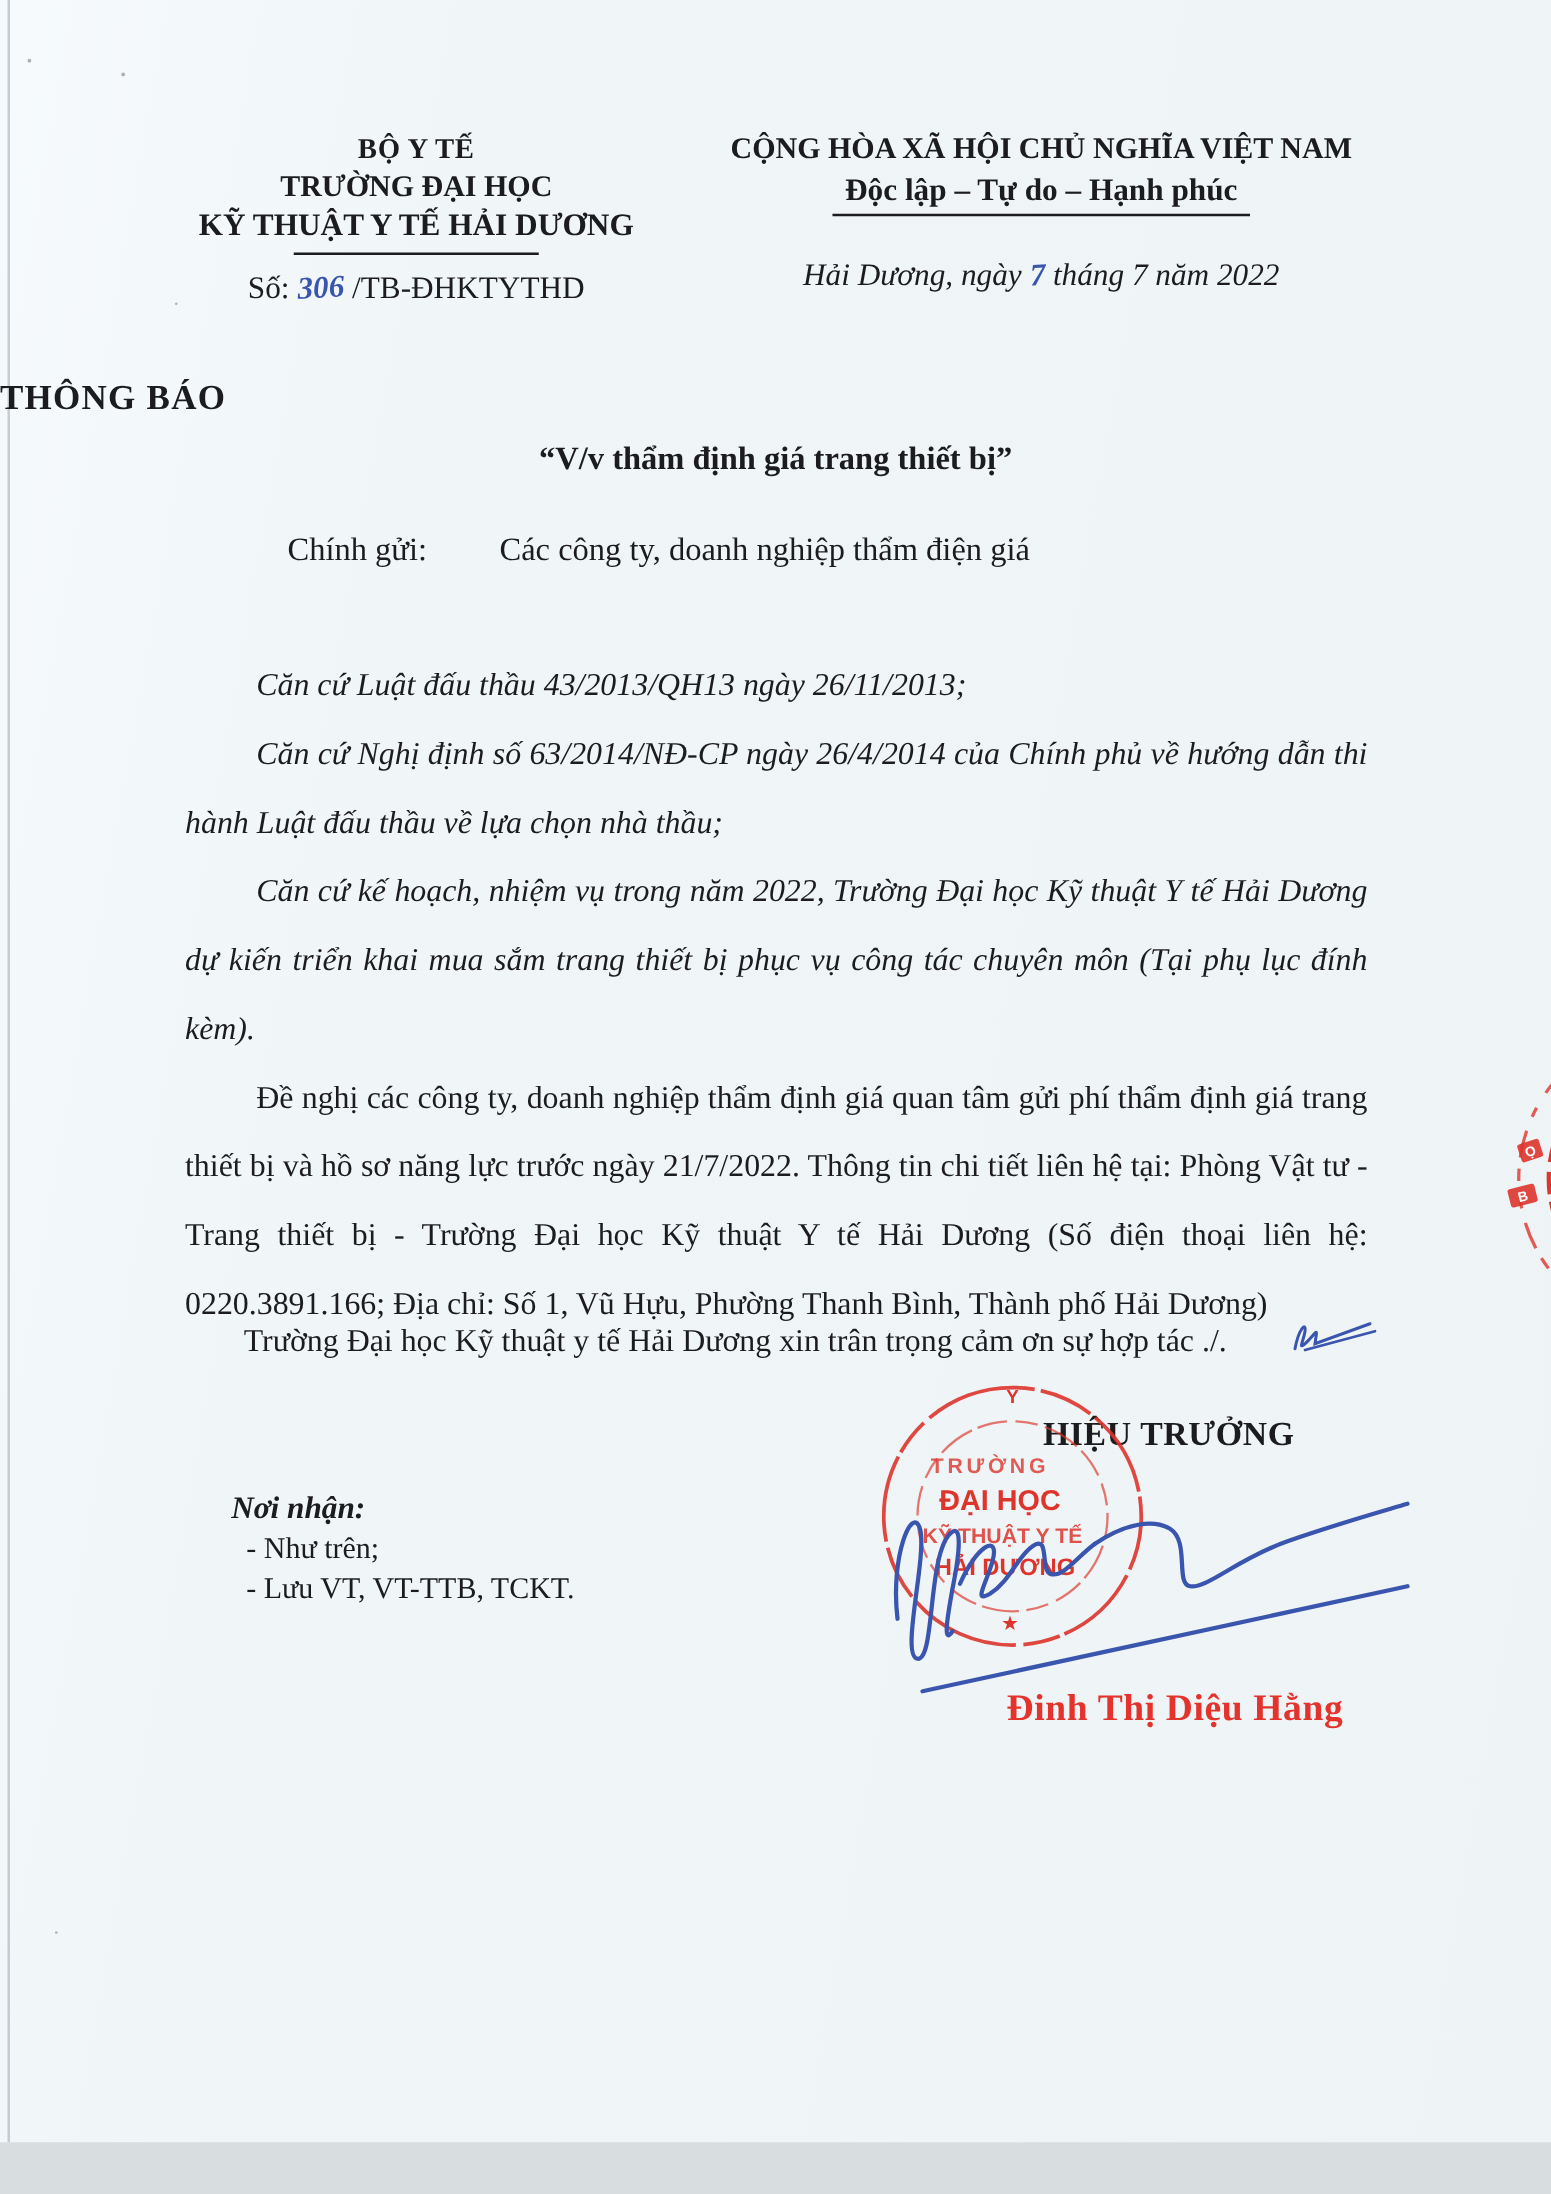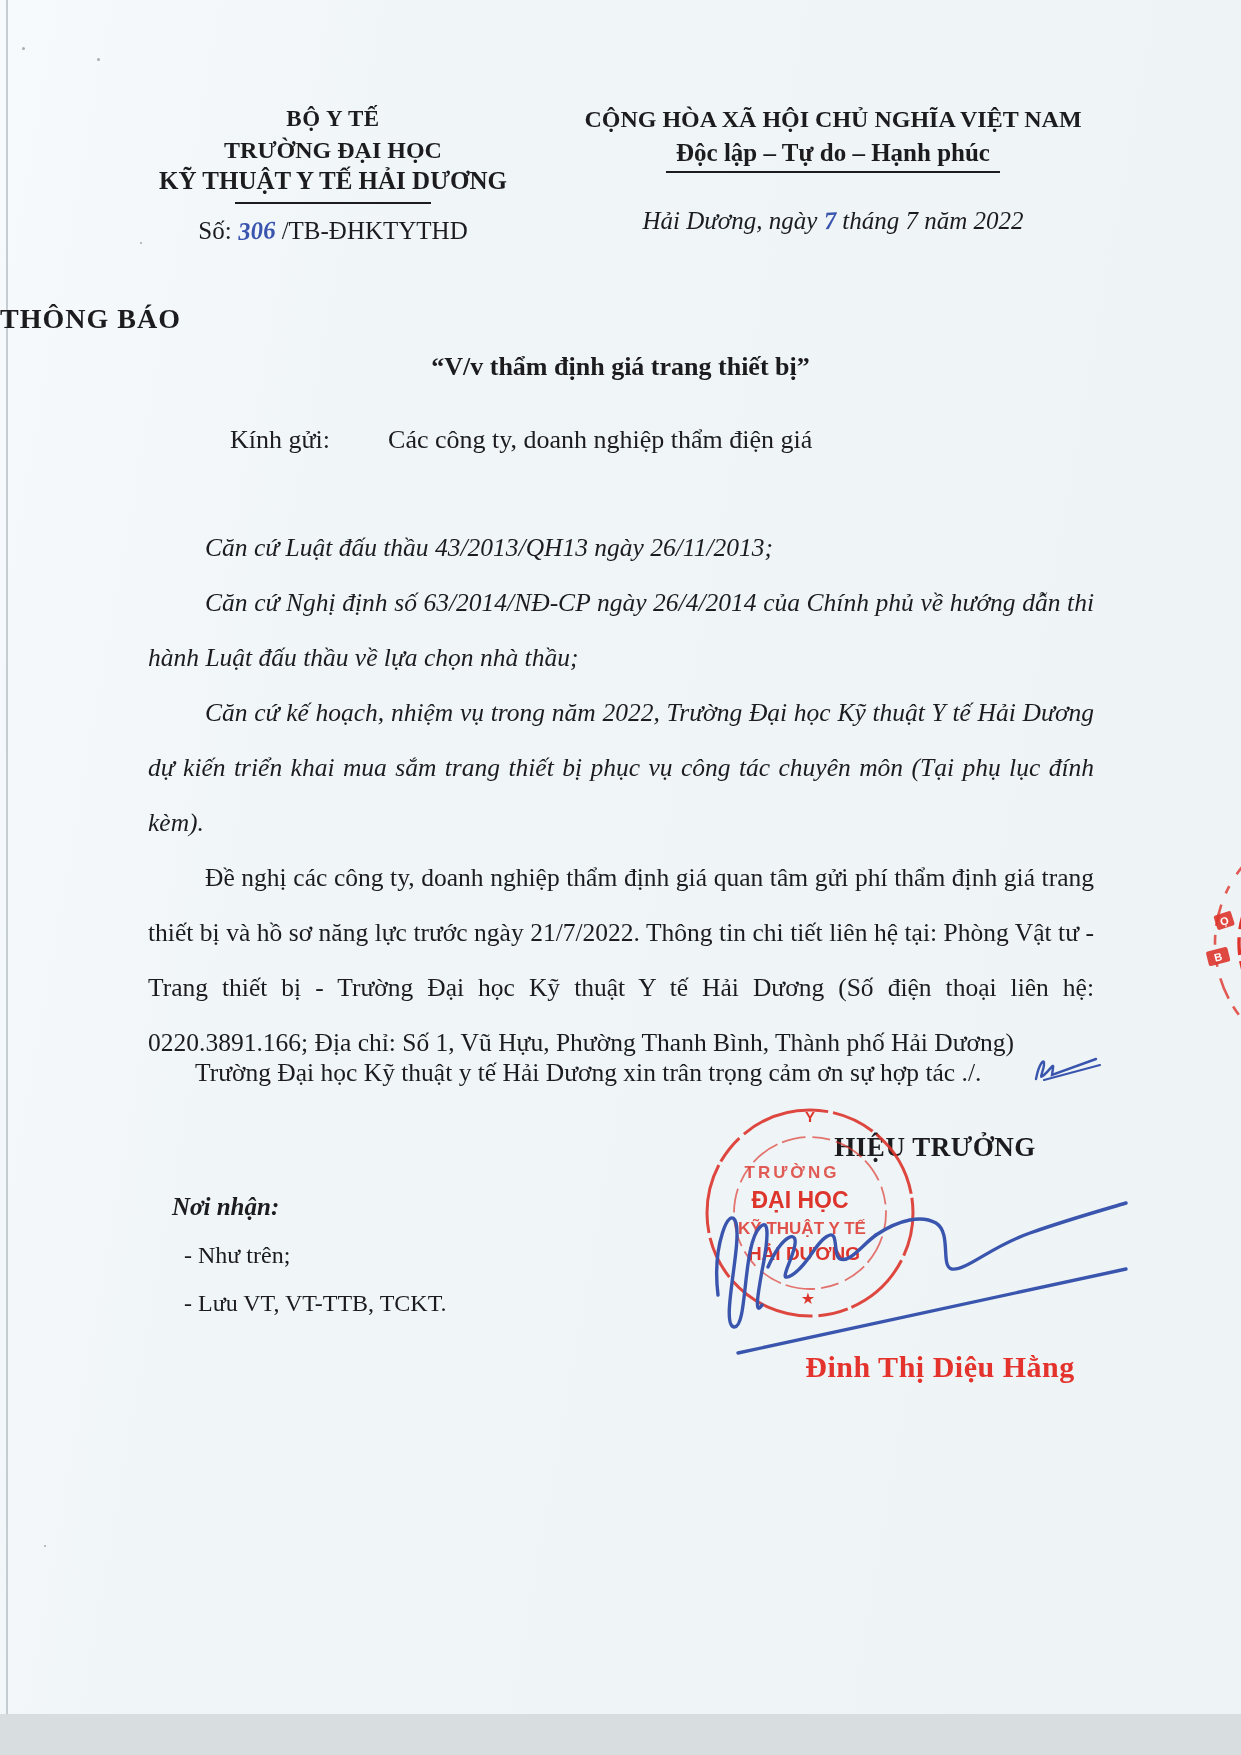--- a/index.html
+++ b/index.html
@@ -44,23 +44,23 @@
   .closing{position:absolute;left:148px;top:1045px;width:1000px;font-size:25.5px;line-height:55px;text-indent:47px;}
   .closing .mark{display:inline-block;vertical-align:-6px;margin-left:2px;}
 
   
   .sig-title{position:absolute;left:760px;top:1132px;width:350px;text-align:center;font-size:27px;font-weight:bold;letter-spacing:.5px;}
   .stamp{position:absolute;left:700px;top:1100px;width:220px;height:226px;}
   .signature-svg{position:absolute;left:690px;top:1175px;width:450px;height:200px;}
   .signer-name{position:absolute;left:760px;top:1350px;width:360px;text-align:center;font-size:30px;font-weight:bold;color:#e4332c;letter-spacing:.5px;}
 
   
-  .recipients{position:absolute;left:172px;top:1193px;font-size:24px;}
+  .recipients{position:absolute;left:185px;top:1193px;font-size:24px;}
   .recipients .label{font-weight:bold;font-style:italic;font-size:25px;}
-  .recipients .item{margin-top:20px;padding-left:12px;font-size:24px;line-height:28px;}
+  .recipients .item{margin-top:4px;padding-left:12px;font-size:24px;line-height:28px;}
 
   
   .edge-stamp{position:absolute;right:0;top:845px;width:56px;height:200px;}
 </style>
 </head>
 <body>
 
 <div class="page">
 
   <div class="scan-edge"></div>
@@ -88,21 +88,21 @@
       <span>Hải Dương, ngày</span>
       <span class="hand-blue">7</span>
       <span>tháng 7 năm 2022</span>
     </div>
   </div>
 
   <div class="doc-title">THÔNG BÁO</div>
   <div class="doc-subtitle">“V/v thẩm định giá trang thiết bị”</div>
 
   <div class="salutation">
-    <span>Kính gửi:</span>
+    <span>Chính gửi:</span>
     <span>Các công ty, doanh nghiệp thẩm điện giá</span>
   </div>
 
   <div class="body-text">
     <p class="italic">Căn cứ Luật đấu thầu 43/2013/QH13 ngày 26/11/2013;</p>
     <p class="italic">Căn cứ Nghị định số 63/2014/NĐ-CP ngày 26/4/2014 của Chính phủ về hướng dẫn thi hành Luật đấu thầu về lựa chọn nhà thầu;</p>
     <p class="italic">Căn cứ kế hoạch, nhiệm vụ trong năm 2022, Trường Đại học Kỹ thuật Y tế Hải Dương dự kiến triển khai mua sắm trang thiết bị phục vụ công tác chuyên môn (Tại phụ lục đính kèm).</p>
     <p>Đề nghị các công ty, doanh nghiệp thẩm định giá quan tâm gửi phí thẩm định giá trang thiết bị và hồ sơ năng lực trước ngày 21/7/2022. Thông tin chi tiết liên hệ tại: Phòng Vật tư - Trang thiết bị - Trường Đại học Kỹ thuật Y tế Hải Dương (Số điện thoại liên hệ: 0220.3891.166; Địa chỉ: Số 1, Vũ Hựu, Phường Thanh Bình, Thành phố Hải Dương)</p>
   </div>
 

